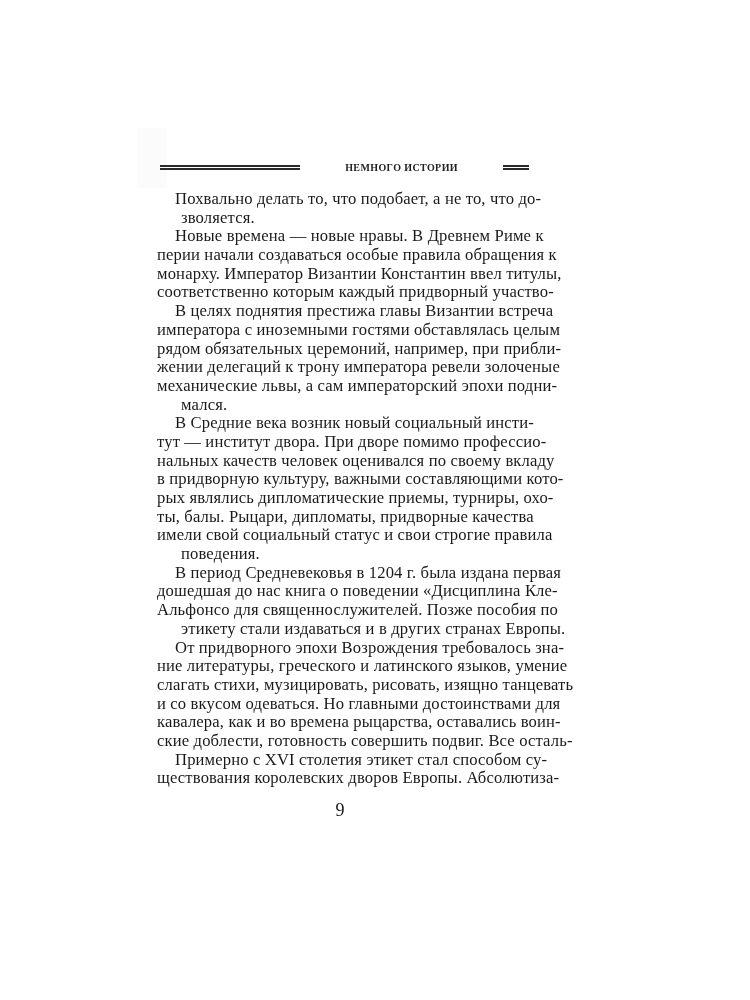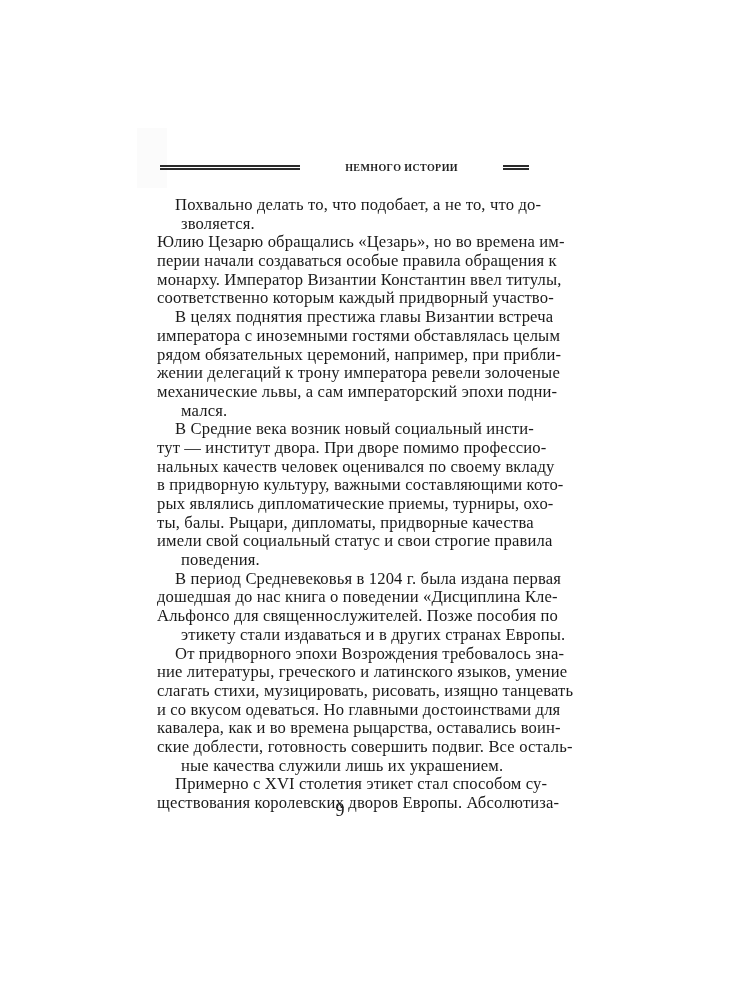--- a/index.html
+++ b/index.html
@@ -46,21 +46,21 @@
       font-size: 10px;
       font-weight: bold;
       letter-spacing: 0.4px;
       padding: 0 5px 0 5px;
       color: #222;
       white-space: nowrap;
     }
     .text-block {
       position: absolute;
       left: 157px;
-      top: 196px;
+      top: 190px;
       width: 372px;
     }
     .line {
       display: block;
       font-size: 16.6px;
       line-height: 18.7px;
       height: 18.7px;
       white-space: nowrap;
       text-align: justify;
       text-align-last: justify;
@@ -90,21 +90,21 @@
 </div>
 
 <div class="text-block">
 
   <div>
     <span class="line indent">Похвально делать то, что подобает, а не то, что до-</span>
     <span class="line last">зволяется.</span>
   </div>
 
   <div>
-    <span class="line">Юлию Цезарю обращались «Цезарь», но во времена им-</span>
+    <span class="line indent">Новые времена — новые нравы. В Древнем Риме к</span>
     <span class="line">перии начали создаваться особые правила обращения к</span>
     <span class="line">монарху. Император Византии Константин ввел титулы,</span>
     <span class="line">соответственно которым каждый придворный участво-</span>
   </div>
 
   <div>
     <span class="line indent">В целях поднятия престижа главы Византии встреча</span>
     <span class="line">императора с иноземными гостями обставлялась целым</span>
     <span class="line">рядом обязательных церемоний, например, при прибли-</span>
     <span class="line">жении делегаций к трону императора ревели золоченые</span>
@@ -130,21 +130,20 @@
     <span class="line last">этикету стали издаваться и в других странах Европы.</span>
   </div>
 
   <div>
     <span class="line indent">От придворного эпохи Возрождения требовалось зна-</span>
     <span class="line">ние литературы, греческого и латинского языков, умение</span>
     <span class="line">слагать стихи, музицировать, рисовать, изящно танцевать</span>
     <span class="line">и со вкусом одеваться. Но главными достоинствами для</span>
     <span class="line">кавалера, как и во времена рыцарства, оставались воин-</span>
     <span class="line">ские доблести, готовность совершить подвиг. Все осталь-</span>
-    <span class="line last">ные качества служили лишь их украшением.</span>
   </div>
 
   <div>
     <span class="line indent">Примерно с XVI столетия этикет стал способом су-</span>
     <span class="line">ществования королевских дворов Европы. Абсолютиза-</span>
   </div>
 </div>
 
 <div class="page-number">9</div>
 

